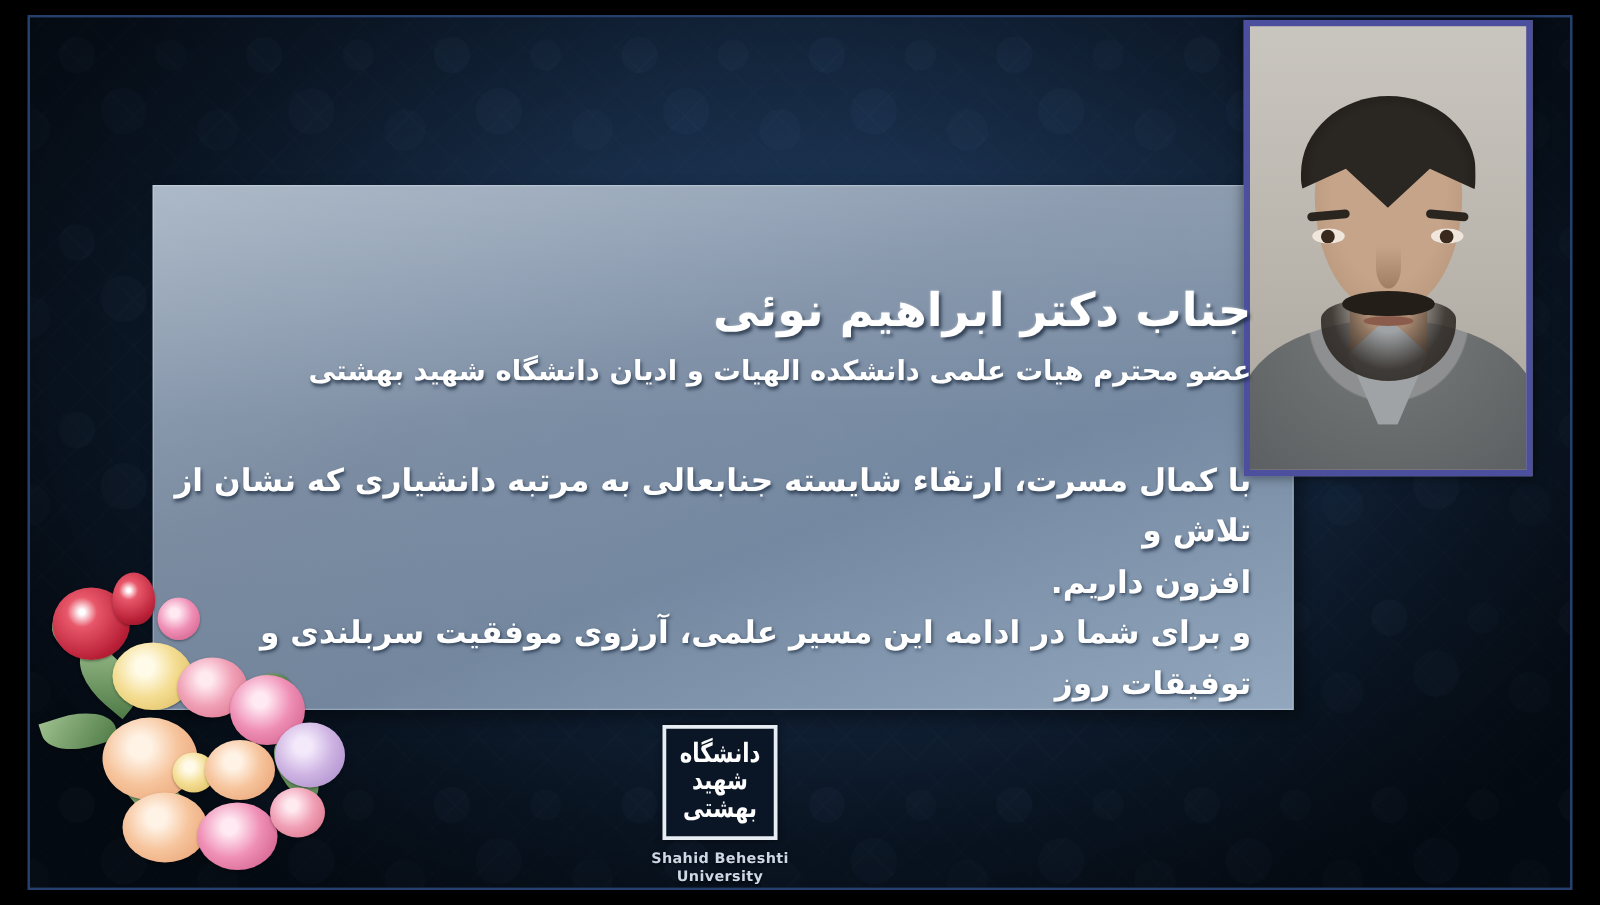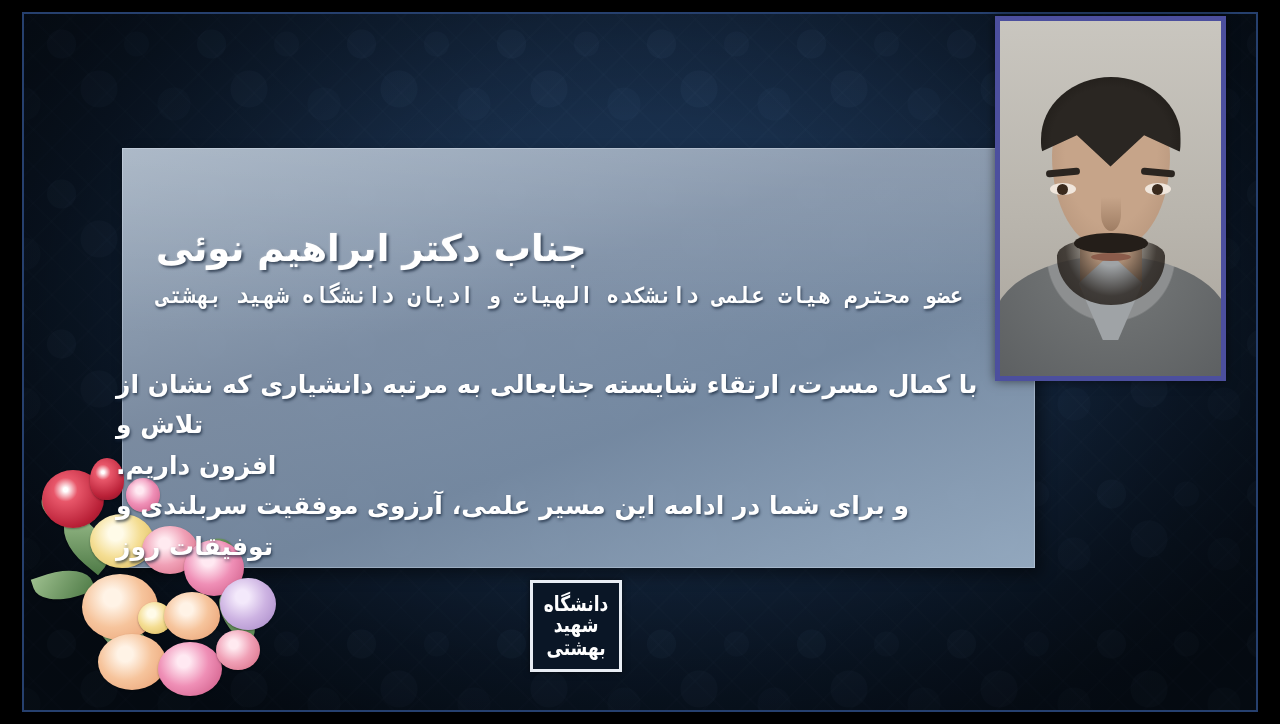--- a/index.html
+++ b/index.html
@@ -62,21 +62,21 @@
     position: absolute;
     left: 122px;
     top: 148px;
     width: 913px;
     height: 420px;
     box-sizing: border-box;
     background:
       linear-gradient(160deg, rgba(171,186,203,.93) 0%, rgba(135,152,174,.90) 38%,
                               rgba(126,146,170,.90) 62%, rgba(158,180,203,.92) 100%);
     box-shadow: 6px 7px 14px rgba(0,0,0,.45), inset 0 0 0 1px rgba(220,232,245,.35);
-    text-align: left;
+    text-align: right;
     padding: 26px 34px 20px;
     direction: rtl;
   }
   .panel::after{
     content:"";
     position:absolute; inset:0;
     background: linear-gradient(to bottom, rgba(255,255,255,.14), rgba(255,255,255,0) 45%);
     pointer-events:none;
   }
 
@@ -94,21 +94,20 @@
 
   .subhead {
     position: relative;
     z-index: 2;
     margin: 12px 0 0;
     font-size: 22px;
     font-weight: bold;
     color: #ffffff;
     text-shadow: 1px 2px 3px rgba(20,35,55,.75);
     line-height: 1.3;
-    font-family: Liberation Mono, monospace;
   }
 
   .body-copy {
     position: relative;
     z-index: 2;
     margin: 52px auto 0;
     width: 885px;
     font-size: 25px;
     font-weight: bold;
     color: #ffffff;
@@ -278,15 +277,19 @@
   </div>
 
   <div class="uni-logo">
     <div class="logo-mark">
       <div class="logo-script">
         <span>دانشگاه</span>
         <span>شهید</span>
         <span>بهشتی</span>
       </div>
     </div>
+    <div class="logo-en">
+      <div>Shahid Beheshti</div>
+      <div>University</div>
+    </div>
   </div>
 
 </div>
 
 </body></html>

